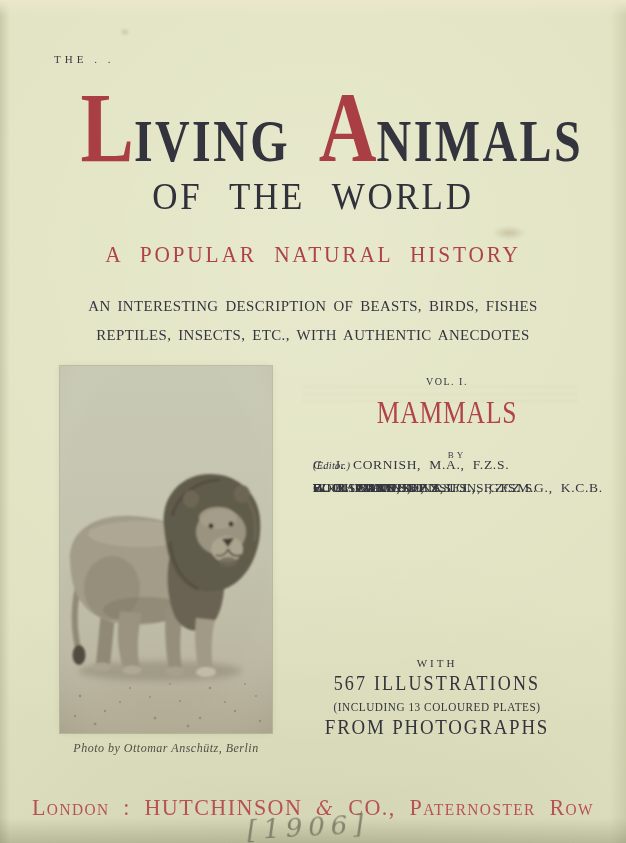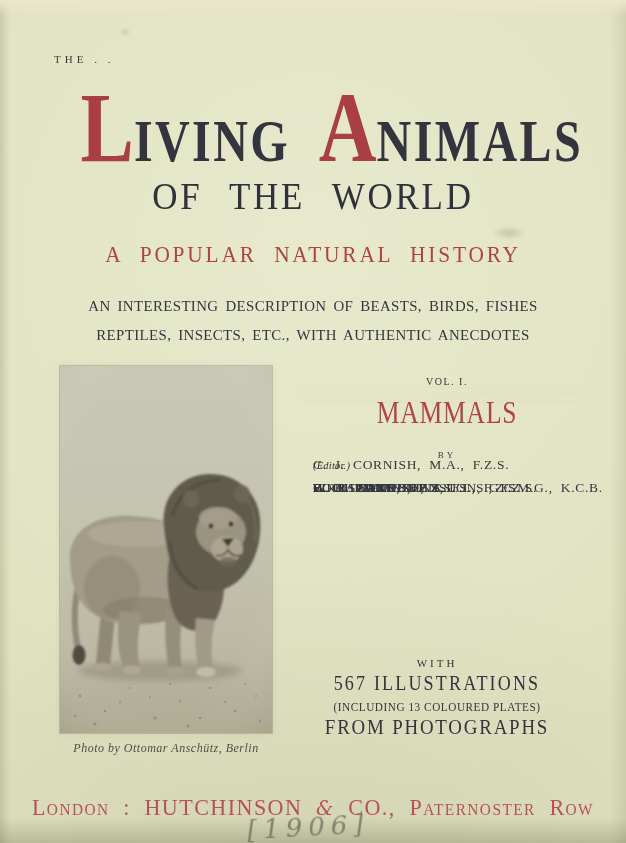--- a/index.html
+++ b/index.html
@@ -47,21 +47,21 @@
     box-shadow:0 0 6px rgba(110,110,80,.12);}
   .photo svg{position:static;display:block;}
 
   .caption{left:48px;top:741px;width:236px;text-align:center;font-style:italic;
     font-size:12px;letter-spacing:.5px;color:#4d5044;}
 
   .rc{white-space:nowrap;}
   .vol{left:447px;top:376px;font-size:10px;letter-spacing:1.5px;transform:translateX(-50%);}
   .mammals{left:447px;top:394px;font-size:32px;line-height:36px;letter-spacing:1px;color:#b0444a;
     transform:translateX(-50%) scaleX(.80);}
-  .by{left:447px;top:450px;font-size:9px;letter-spacing:3px;color:#3b3c45;transform:translateX(-50%);}
+  .by{left:457px;top:450px;font-size:9px;letter-spacing:3px;color:#3b3c45;transform:translateX(-50%);}
 
   .authors{left:313px;top:454px;width:305px;list-style:none;font-size:13.5px;line-height:21.6px;
     letter-spacing:.7px;word-spacing:4px;color:#34353e;}
   .authors li{position:static;display:block;white-space:nowrap;}
   .authors .ed{position:static;font-size:10.5px;font-style:italic;letter-spacing:.2px;text-align:right;}
 
   .with{left:437px;top:657px;font-size:11px;letter-spacing:3px;transform:translateX(-50%);font-family:Liberation Serif, serif;}
   .illus1{left:437px;top:671px;font-size:21px;letter-spacing:2.5px;transform:translateX(-50%) scaleX(.86);}
   .illus2{left:437px;top:700px;font-size:12.5px;letter-spacing:.6px;transform:translateX(-50%) scaleX(.9);}
   .illus3{left:437px;top:715px;font-size:21px;letter-spacing:2px;transform:translateX(-50%) scaleX(.9);}

